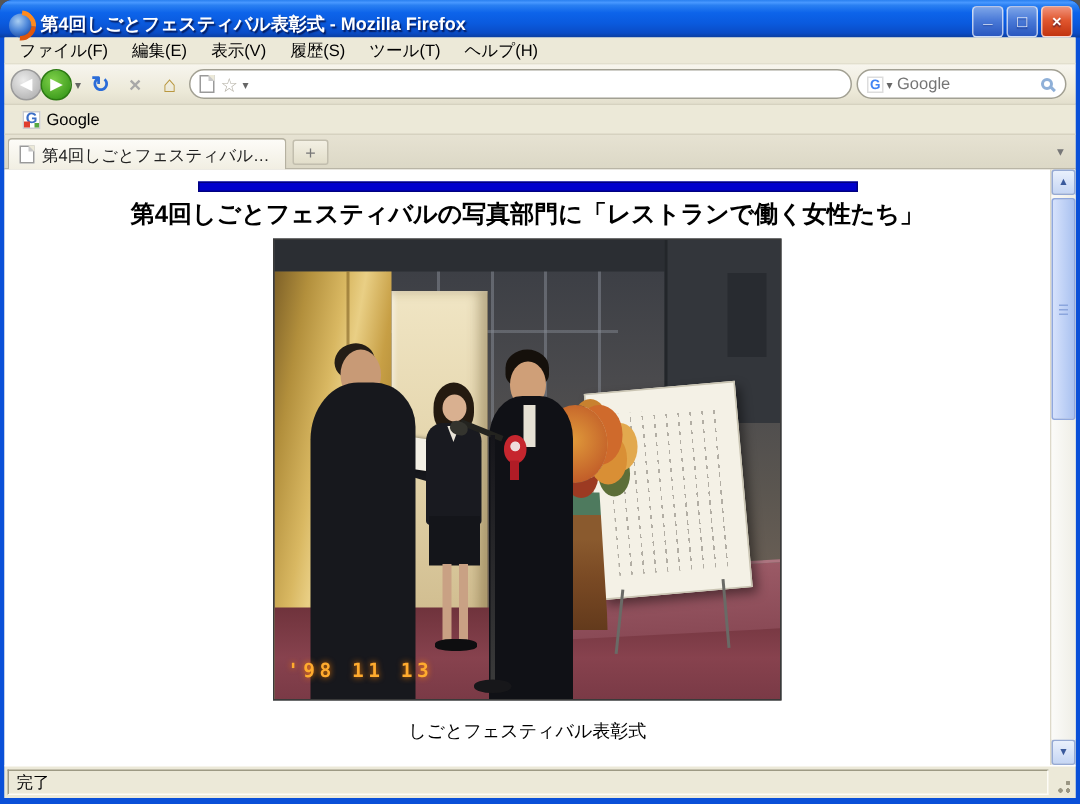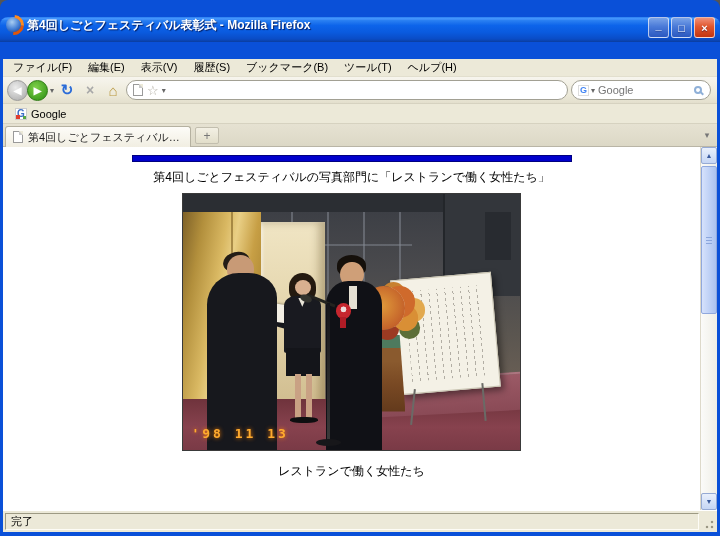--- a/index.html
+++ b/index.html
@@ -5,21 +5,21 @@
   * { margin:0; padding:0; box-sizing:border-box; }
   body { font-family:"Liberation Sans", sans-serif; background:#555; }
 
   
   .window{
     width:720px;height:536px;display:flex;flex-direction:column;
     background:#0a50d8;border-radius:8px 8px 0 0;overflow:hidden;
     padding:0 3px 4px;
   }
   .titlebar{
-    height:25px;margin:17px -3px;flex:0 0 25px;display:flex;align-items:flex-start;
+    height:25px;margin:0 -3px;flex:0 0 25px;display:flex;align-items:flex-end;
     padding:0 5px 0 6px;border-radius:8px 8px 0 0;
     background:linear-gradient(180deg,#2a80f0 0%,#4898ff 7%,#2a80f2 14%,#0d64ea 34%,#0a5ade 62%,#0a4cc6 88%,#0b3d9e 100%);
   }
   .fx-icon{width:16px;height:16px;border-radius:50%;position:relative;flex:0 0 16px;
     background:radial-gradient(circle at 38% 32%,#a8cdf2 0%,#4a84d8 45%,#1d4a9e 80%,#123272 100%);}
   .fx-icon::before{content:"";position:absolute;inset:-2px;border-radius:50%;
     border:3px solid transparent;border-top-color:#ff8a1e;border-right-color:#e0560a;
     transform:rotate(50deg);}
   .title-text{flex:1;margin-left:5px;color:#fff;font-size:12px;font-weight:bold;
     text-shadow:1px 1px 1px rgba(0,0,40,.7);white-space:nowrap;overflow:hidden;}
@@ -93,24 +93,24 @@
     display:flex;align-items:center;justify-content:center;}
   .tab-spacer{flex:1;}
   .tablist-btn{width:16px;height:16px;margin-bottom:3px;display:flex;align-items:center;
     justify-content:center;color:#777;font-size:9px;border:1px solid transparent;}
 
   
   .contentrow{flex:1;display:flex;min-height:0;}
   .page{flex:1;background:#fff;overflow:hidden;padding-top:8px;text-align:center;}
   .banner{width:440px;margin:0 auto;background:#0000CC;border:1px solid #000080;
     color:#fff;font-weight:bold;font-size:14px;line-height:19px;padding:2px 4px 3px;}
-  .intro{margin-top:7px;font-size:12px;line-height:17px;color:#000;}
-
-  
-  .photo{width:339px;height:258px;margin:7px auto 0;position:relative;overflow:hidden;
+  .intro{margin-top:7px;font-size:16px;line-height:17px;color:#000;font-weight:bold;}
+
+  
+  .photo{width:339px;height:308px;margin:7px auto 0;position:relative;overflow:hidden;
     border:1px solid #3a3a3a;background:#44464c;text-align:center;}
   .photo div{position:absolute;}
   .ph-wall{inset:0;background:linear-gradient(180deg,#393c43 0%,#4a4a4d 30%,#5b5650 55%,#6d6156 78%,#6d6156 100%);}
   .ph-grid{left:22%;top:0;width:46%;height:58%;
     background:
       linear-gradient(rgba(135,140,150,.45) 0 0) 0 34%/100% 2px no-repeat,
       repeating-linear-gradient(90deg,transparent 0 34px,rgba(135,140,150,.5) 34px 36px);}
   .ph-topstrip{left:0;top:0;width:100%;height:7%;background:#2b2e33;}
   .ph-rightpanel{right:0;top:0;width:23%;height:40%;background:#33363b;border-left:2px solid #23262a;}
   .ph-rightpanel::after{content:"";position:absolute;right:12%;top:18%;width:34%;height:46%;background:#282b30;}
@@ -219,21 +219,20 @@
     </span>
   </div>
 
   <div class="client">
 
     <div class="menubar">
       <span class="menu-item">ファイル(F)</span>
       <span class="menu-item">編集(E)</span>
       <span class="menu-item">表示(V)</span>
       <span class="menu-item">履歴(S)</span>
-      <span class="menu-item">ブックマーク(B)</span>
       <span class="menu-item">ツール(T)</span>
       <span class="menu-item">ヘルプ(H)</span>
     </div>
 
     <div class="navbar">
       <span class="nav-circle back">◀</span>
       <span class="nav-circle fwd">▶</span>
       <span class="caret">▾</span>
       <span class="nav-glyph reload">↻</span>
       <span class="nav-glyph stop">×</span>
@@ -308,21 +307,21 @@
           <div class="ph-man2-body"></div>
           <div class="ph-man2-shirt"></div>
           <div class="ph-rosette"></div>
           <div class="ph-mic-boom"></div>
           <div class="ph-mic-head"></div>
           <div class="ph-mic-pole"></div>
           <div class="ph-mic-base"></div>
           <div class="ph-date">'98 11 13</div>
         </div>
 
-        <div class="caption">レストランで働く女性たち</div>
+        <div class="caption">しごとフェスティバル表彰式</div>
       </div>
 
       <div class="scrollbar">
         <span class="sb-btn">▲</span>
         <span class="sb-track">
           <span class="sb-thumb"></span>
         </span>
         <span class="sb-btn">▼</span>
       </div>
     </div>

